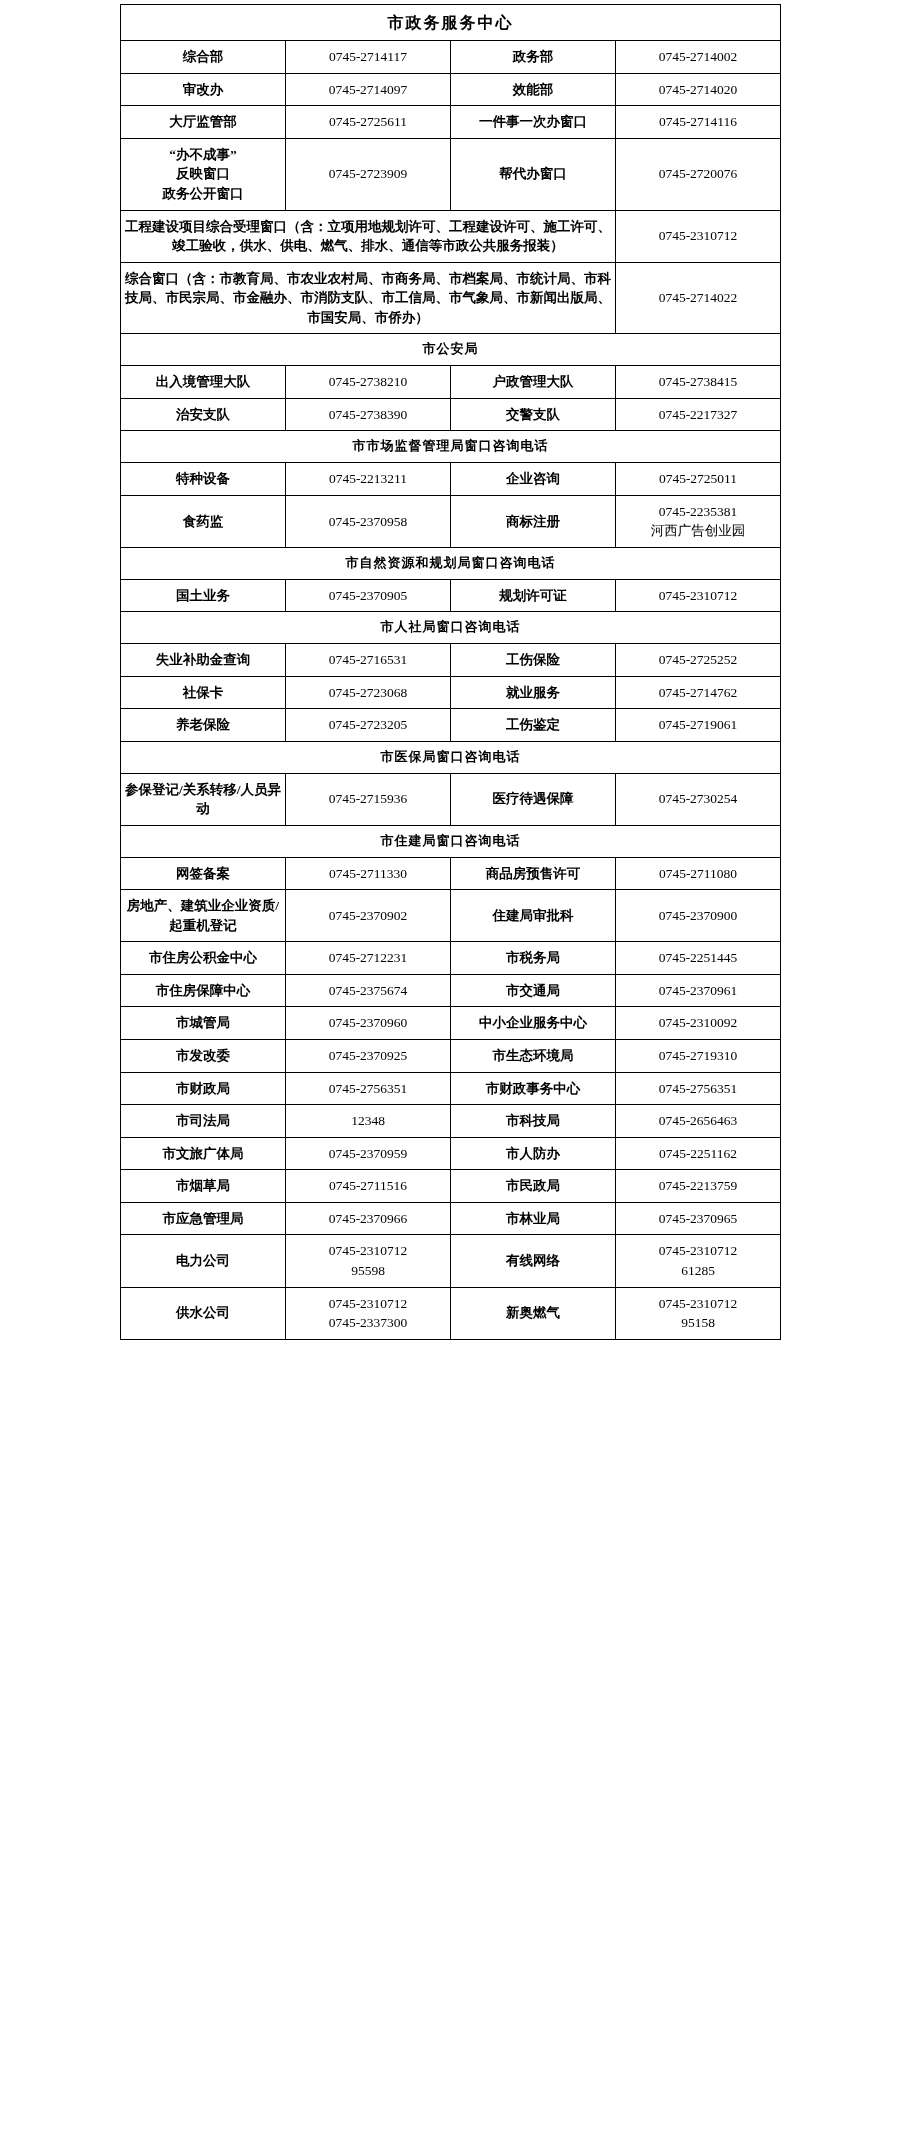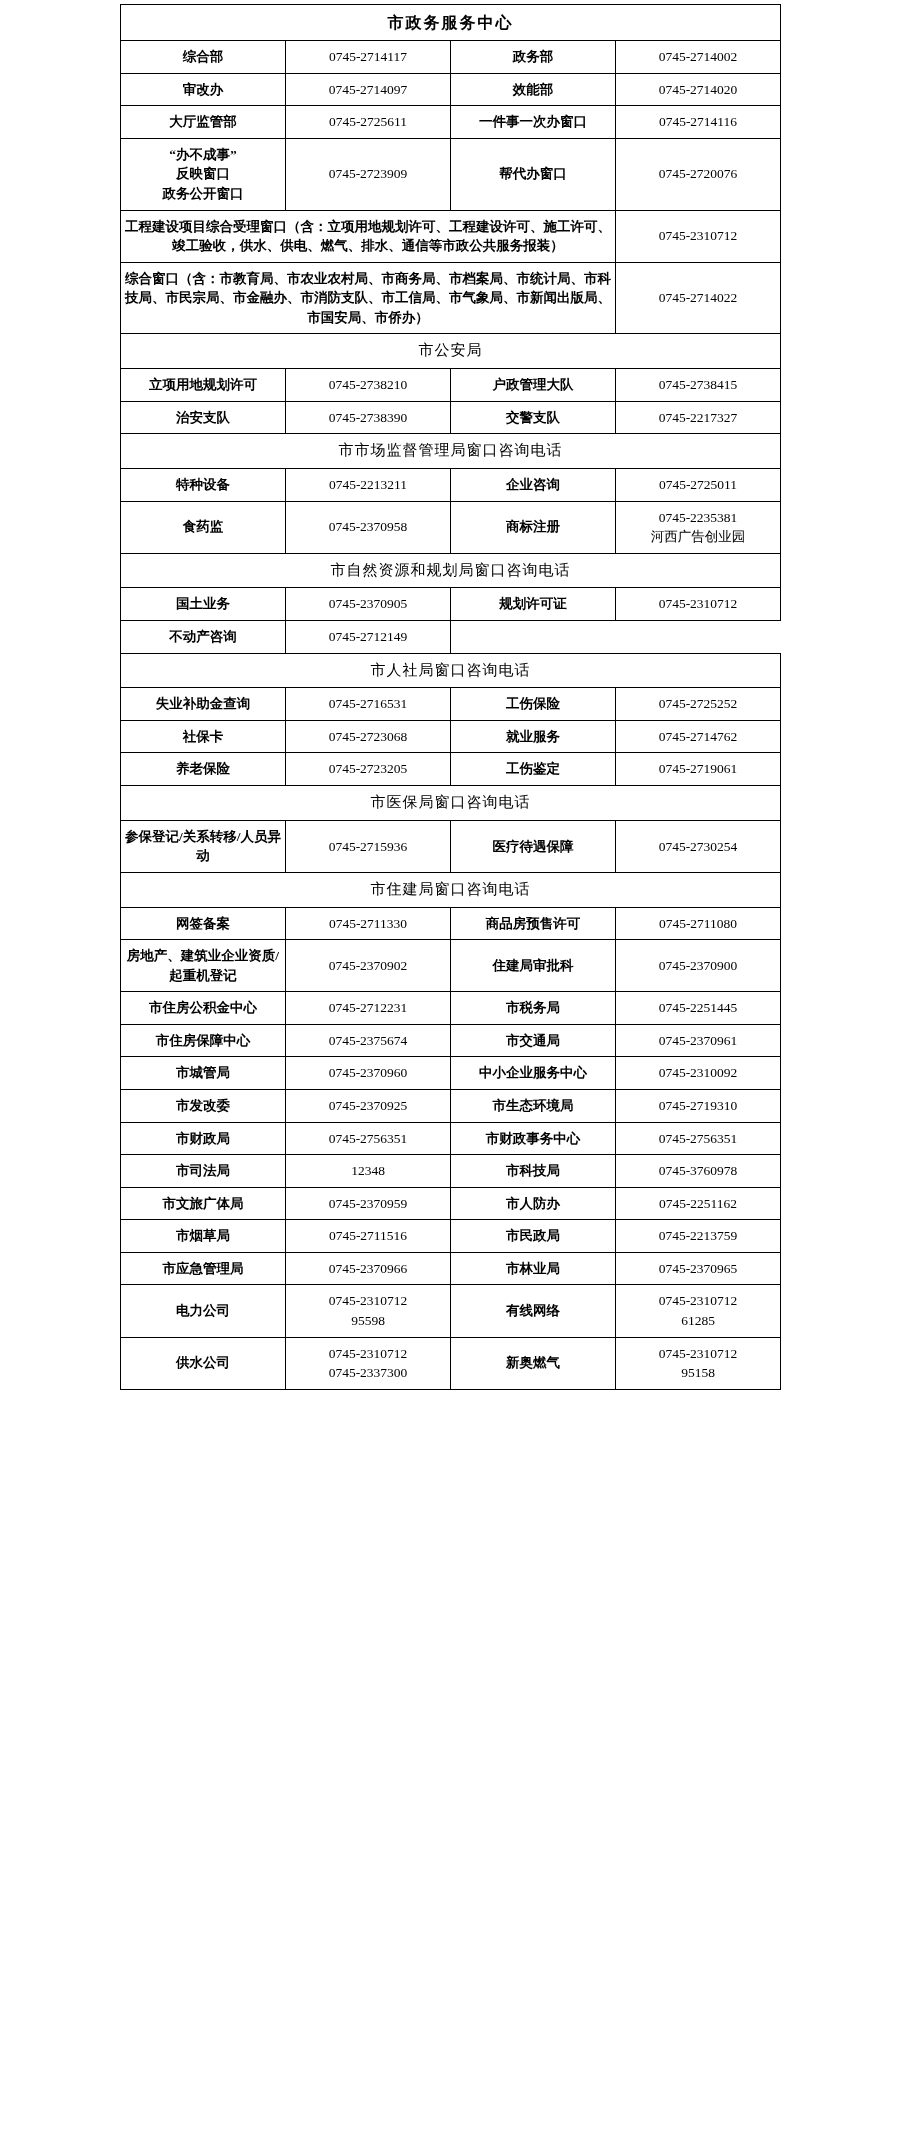--- a/index.html
+++ b/index.html
@@ -24,22 +24,22 @@
     font-size: 13.5px;
   }
   table.phone-table td {
     border: 1px solid #000000;
     text-align: center;
     vertical-align: middle;
     padding: 6px 4px;
     line-height: 1.45;
   }
   .section-title {
-    font-weight: normal;
-    font-size: 15px;
+    font-weight: bold;
+    font-size: 13px;
     padding: 7px 4px;
     letter-spacing: 1px;
   }
   .doc-title {
     font-weight: bold;
     font-size: 16px;
     letter-spacing: 2px;
     padding: 8px 4px;
   }
   .label-cell {
@@ -114,21 +114,21 @@
           <td class="num-cell">0745-2310712</td>
         </tr>
         <tr>
           <td class="wide-label" colspan="3">综合窗口（含：市教育局、市农业农村局、市商务局、市档案局、市统计局、市科技局、市民宗局、市金融办、市消防支队、市工信局、市气象局、市新闻出版局、市国安局、市侨办）</td>
           <td class="num-cell">0745-2714022</td>
         </tr>
         <tr>
           <td class="section-title" colspan="4">市公安局</td>
         </tr>
         <tr>
-          <td class="label-cell">立项用地规划许可</td>
+          <td class="label-cell">出入境管理大队</td>
           <td class="num-cell">0745-2738210</td>
           <td class="label-cell">户政管理大队</td>
           <td class="num-cell">0745-2738415</td>
         </tr>
         <tr>
           <td class="label-cell">治安支队</td>
           <td class="num-cell">0745-2738390</td>
           <td class="label-cell">交警支队</td>
           <td class="num-cell">0745-2217327</td>
         </tr>
@@ -153,25 +153,20 @@
         <tr>
           <td class="section-title" colspan="4">市自然资源和规划局窗口咨询电话</td>
         </tr>
         <tr>
           <td class="label-cell">国土业务</td>
           <td class="num-cell">0745-2370905</td>
           <td class="label-cell">规划许可证</td>
           <td class="num-cell">0745-2310712</td>
         </tr>
         <tr>
-          <td class="label-cell">不动产咨询</td>
-          <td class="num-cell">0745-2712149</td>
-          <td colspan="2" style="border: none;"></td>
-        </tr>
-        <tr>
           <td class="section-title" colspan="4">市人社局窗口咨询电话</td>
         </tr>
         <tr>
           <td class="label-cell">失业补助金查询</td>
           <td class="num-cell">0745-2716531</td>
           <td class="label-cell">工伤保险</td>
           <td class="num-cell">0745-2725252</td>
         </tr>
         <tr>
           <td class="label-cell">社保卡</td>
@@ -236,21 +231,21 @@
         <tr>
           <td class="label-cell">市财政局</td>
           <td class="num-cell">0745-2756351</td>
           <td class="label-cell">市财政事务中心</td>
           <td class="num-cell">0745-2756351</td>
         </tr>
         <tr>
           <td class="label-cell">市司法局</td>
           <td class="num-cell">12348</td>
           <td class="label-cell">市科技局</td>
-          <td class="num-cell">0745-3760978</td>
+          <td class="num-cell">0745-2656463</td>
         </tr>
         <tr>
           <td class="label-cell">市文旅广体局</td>
           <td class="num-cell">0745-2370959</td>
           <td class="label-cell">市人防办</td>
           <td class="num-cell">0745-2251162</td>
         </tr>
         <tr>
           <td class="label-cell">市烟草局</td>
           <td class="num-cell">0745-2711516</td>

